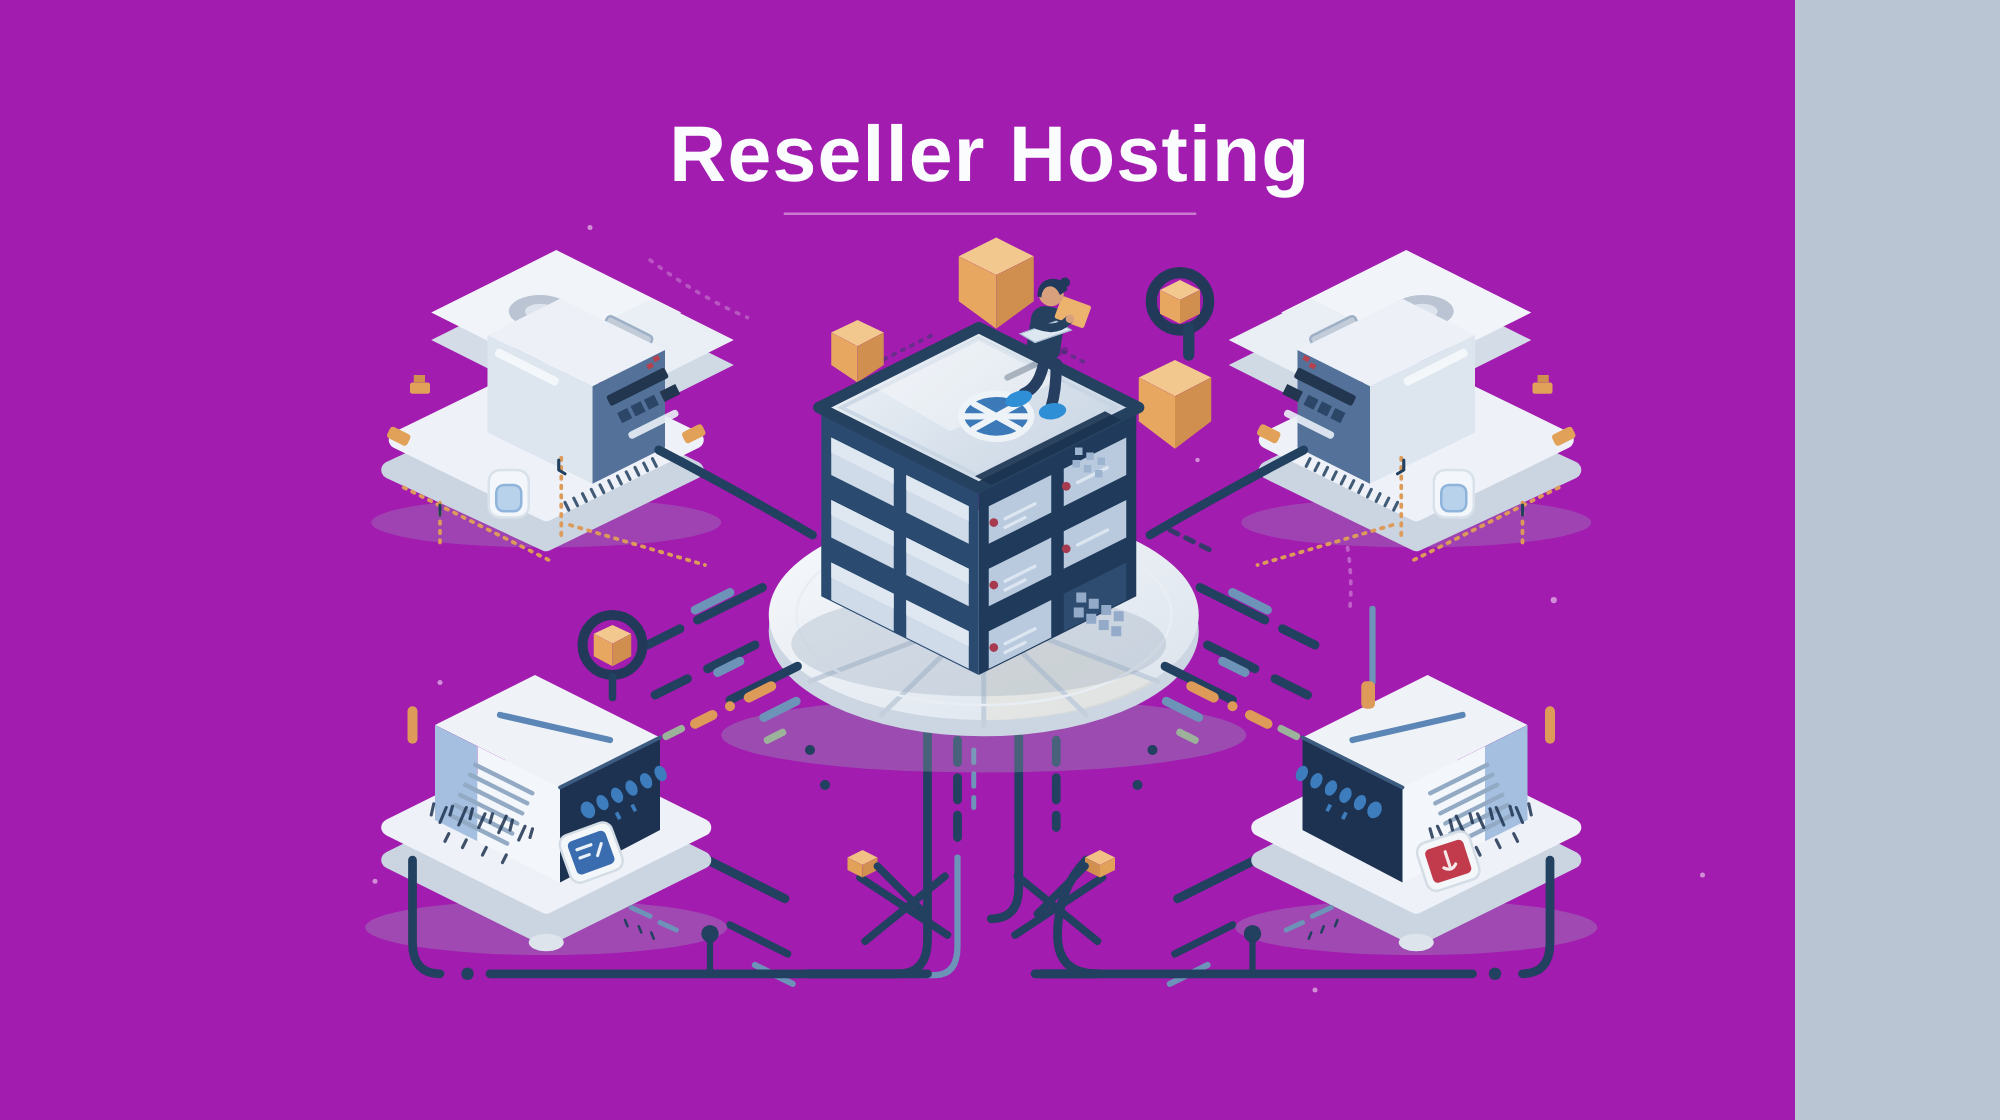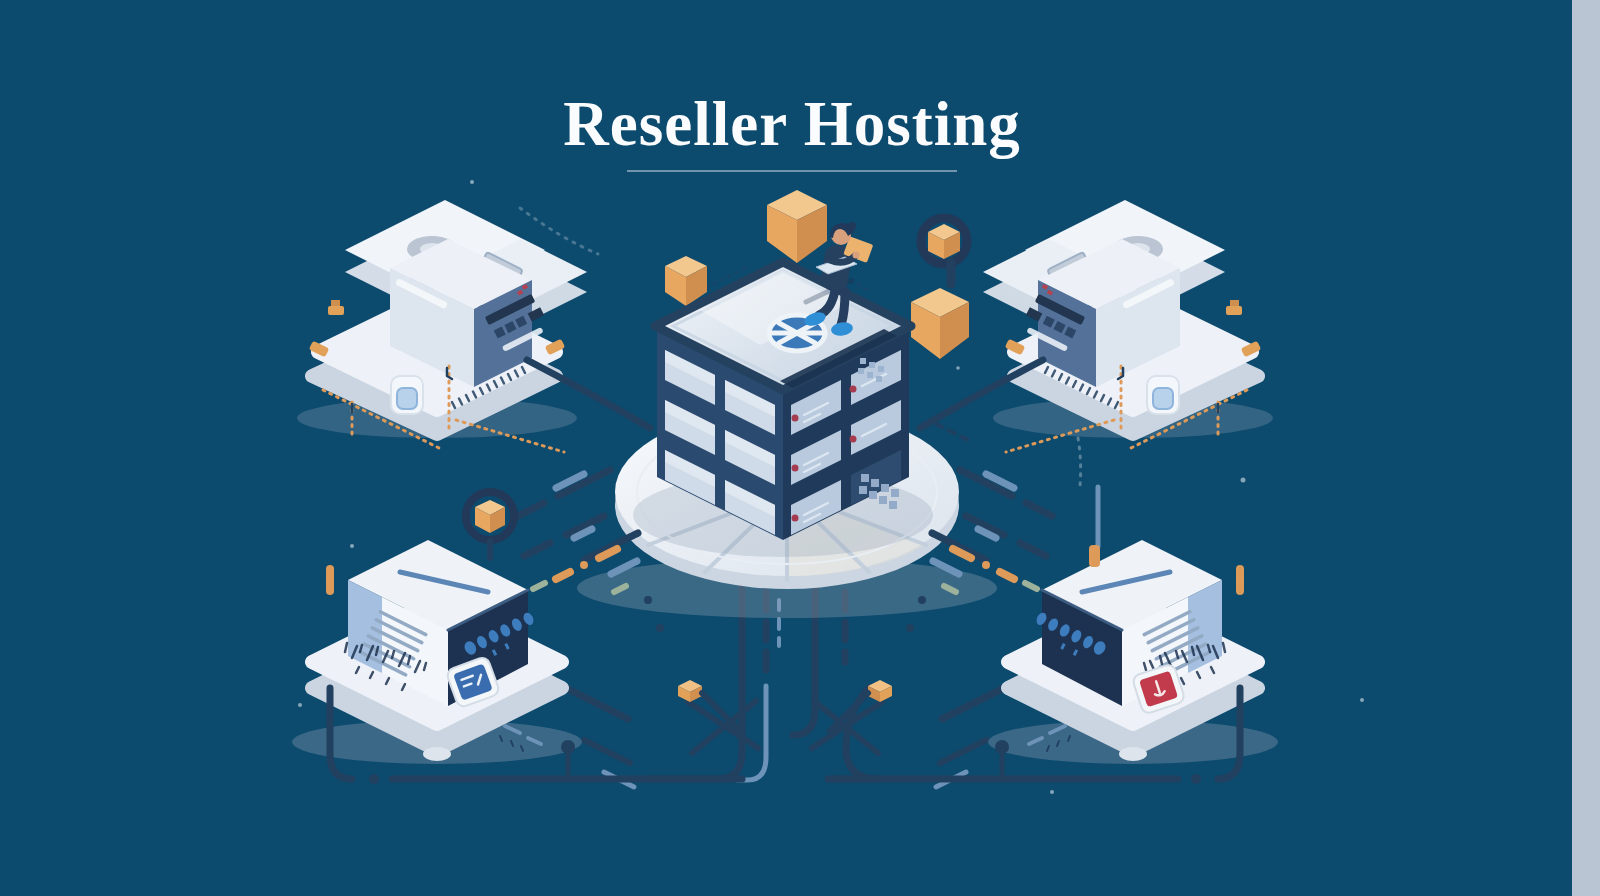--- a/index.html
+++ b/index.html
@@ -1,17 +1,17 @@
 <!DOCTYPE html>
 <html><head>
 <meta charset="utf-8">
 <style>
   html,body{margin:0;padding:0;background:#b9c5d2;width:1600px;height:896px;overflow:hidden;
     font-family:"Liberation Sans", sans-serif;}
-  .stage{position:relative;width:1572px;height:896px;background:#0c4a6e;font-family:Liberation Serif, serif;}
+  .stage{position:relative;width:1436px;height:896px;background:#a21caf;}
   .title{position:absolute;top:88px;left:792px;transform:translateX(-50%);margin:0;
     font-size:63px;font-weight:700;letter-spacing:1px;color:#fbfcfe;white-space:nowrap;}
   .title-underline{position:absolute;top:170px;left:792px;transform:translateX(-50%);
     width:330px;height:2px;background:rgba(255,255,255,0.42);}
   svg{position:absolute;top:0;left:0;}
   .ln{fill:none;stroke-linecap:round;stroke-linejoin:round}
   .nv{stroke:#22405f}.st{stroke:#6e93b8}.or{stroke:#dd9a58}.sg{stroke:#9cb29b}
   .w3{stroke-width:3}.w4{stroke-width:4}.w5{stroke-width:5}.w6{stroke-width:6}.w7{stroke-width:7}.w8{stroke-width:8}.w9{stroke-width:9}
 </style>
 </head>

